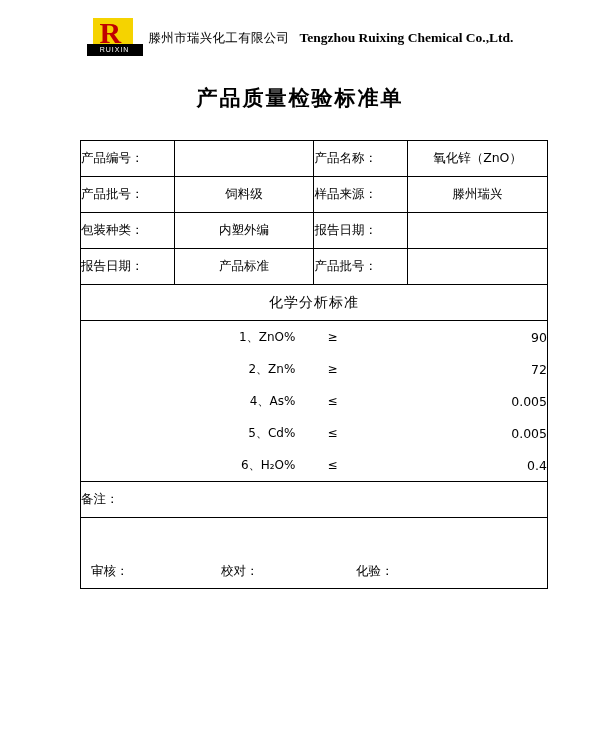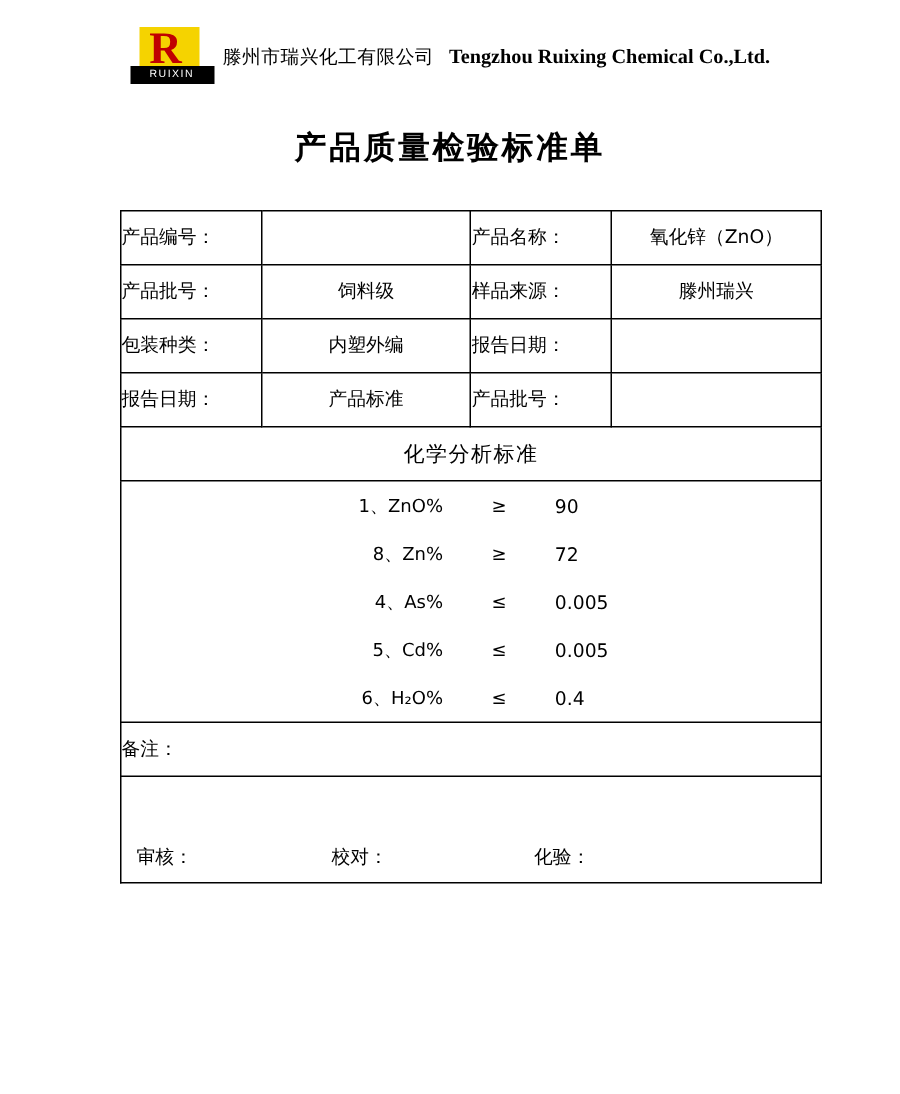--- a/index.html
+++ b/index.html
@@ -131,21 +131,21 @@
     font-size: 12px;
   }
   .chem-table td {
     border: none;
     height: 32px;
     vertical-align: middle;
     font-family: "DejaVu Sans", sans-serif;
   }
   .c-name { width: 46%; text-align: right; padding-right: 16px; font-family: "DejaVu Sans", sans-serif; }
   .c-op   { width: 16%; text-align: center; }
-  .c-val  { width: 38%; text-align: left; padding-left: 22px; font-family: "Liberation Serif", serif; font-size: 12.5px;}
+  .c-val  { width: 38%; text-align: right; padding-left: 22px; font-family: "Liberation Serif", serif; font-size: 12.5px;}
 
   .remark {
     height: 78px;
     vertical-align: top;
     padding: 8px 0 0 10px;
   }
   .sign-row td {
     height: 62px;
     vertical-align: bottom;
     padding-bottom: 8px;
@@ -209,21 +209,21 @@
     <tr>
       <td class="chem-body" colspan="4">
         <table class="chem-table">
           <tbody>
             <tr>
               <td class="c-name">1、ZnO%</td>
               <td class="c-op">≥</td>
               <td class="c-val">90</td>
             </tr>
             <tr>
-              <td class="c-name">8、Zn%</td>
+              <td class="c-name">2、Zn%</td>
               <td class="c-op">≥</td>
               <td class="c-val">72</td>
             </tr>
             <tr>
               <td class="c-name">4、As%</td>
               <td class="c-op">≤</td>
               <td class="c-val">0.005</td>
             </tr>
             <tr>
               <td class="c-name">5、Cd%</td>

